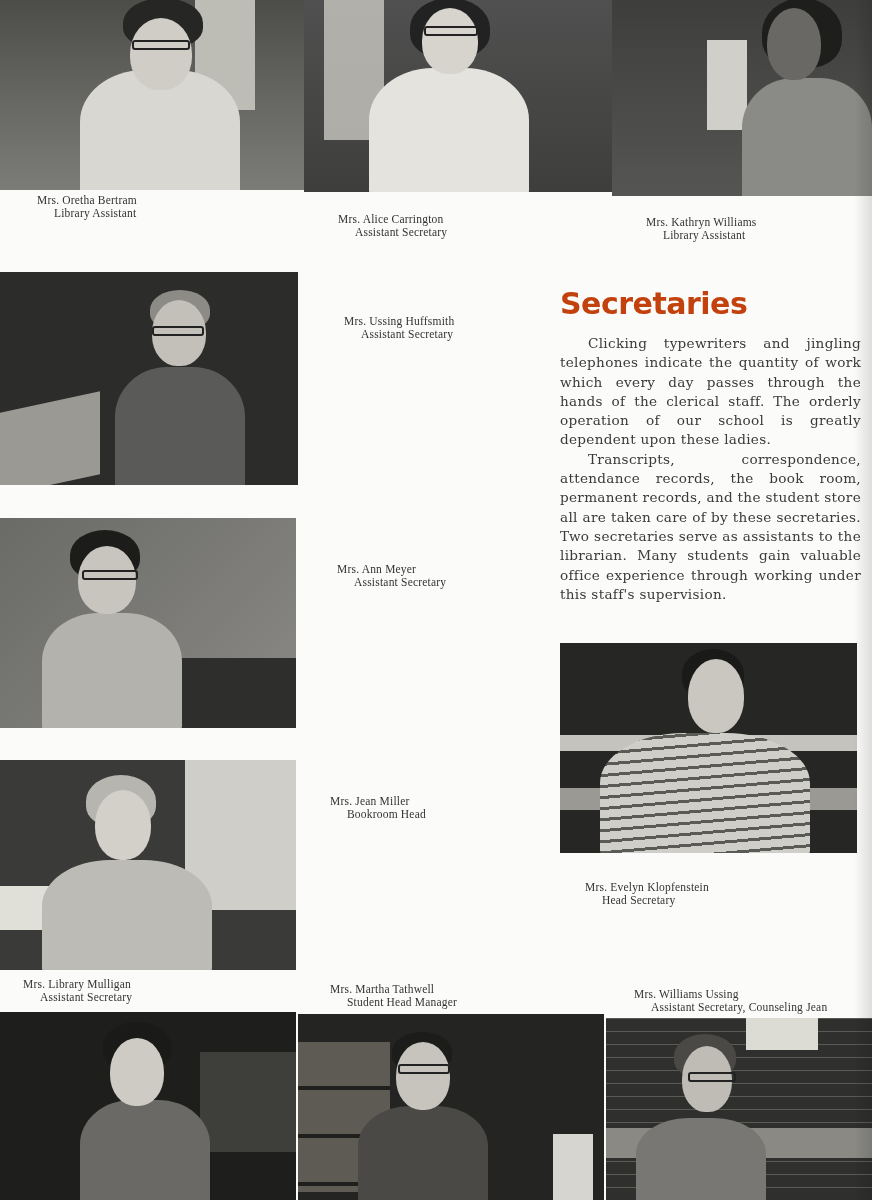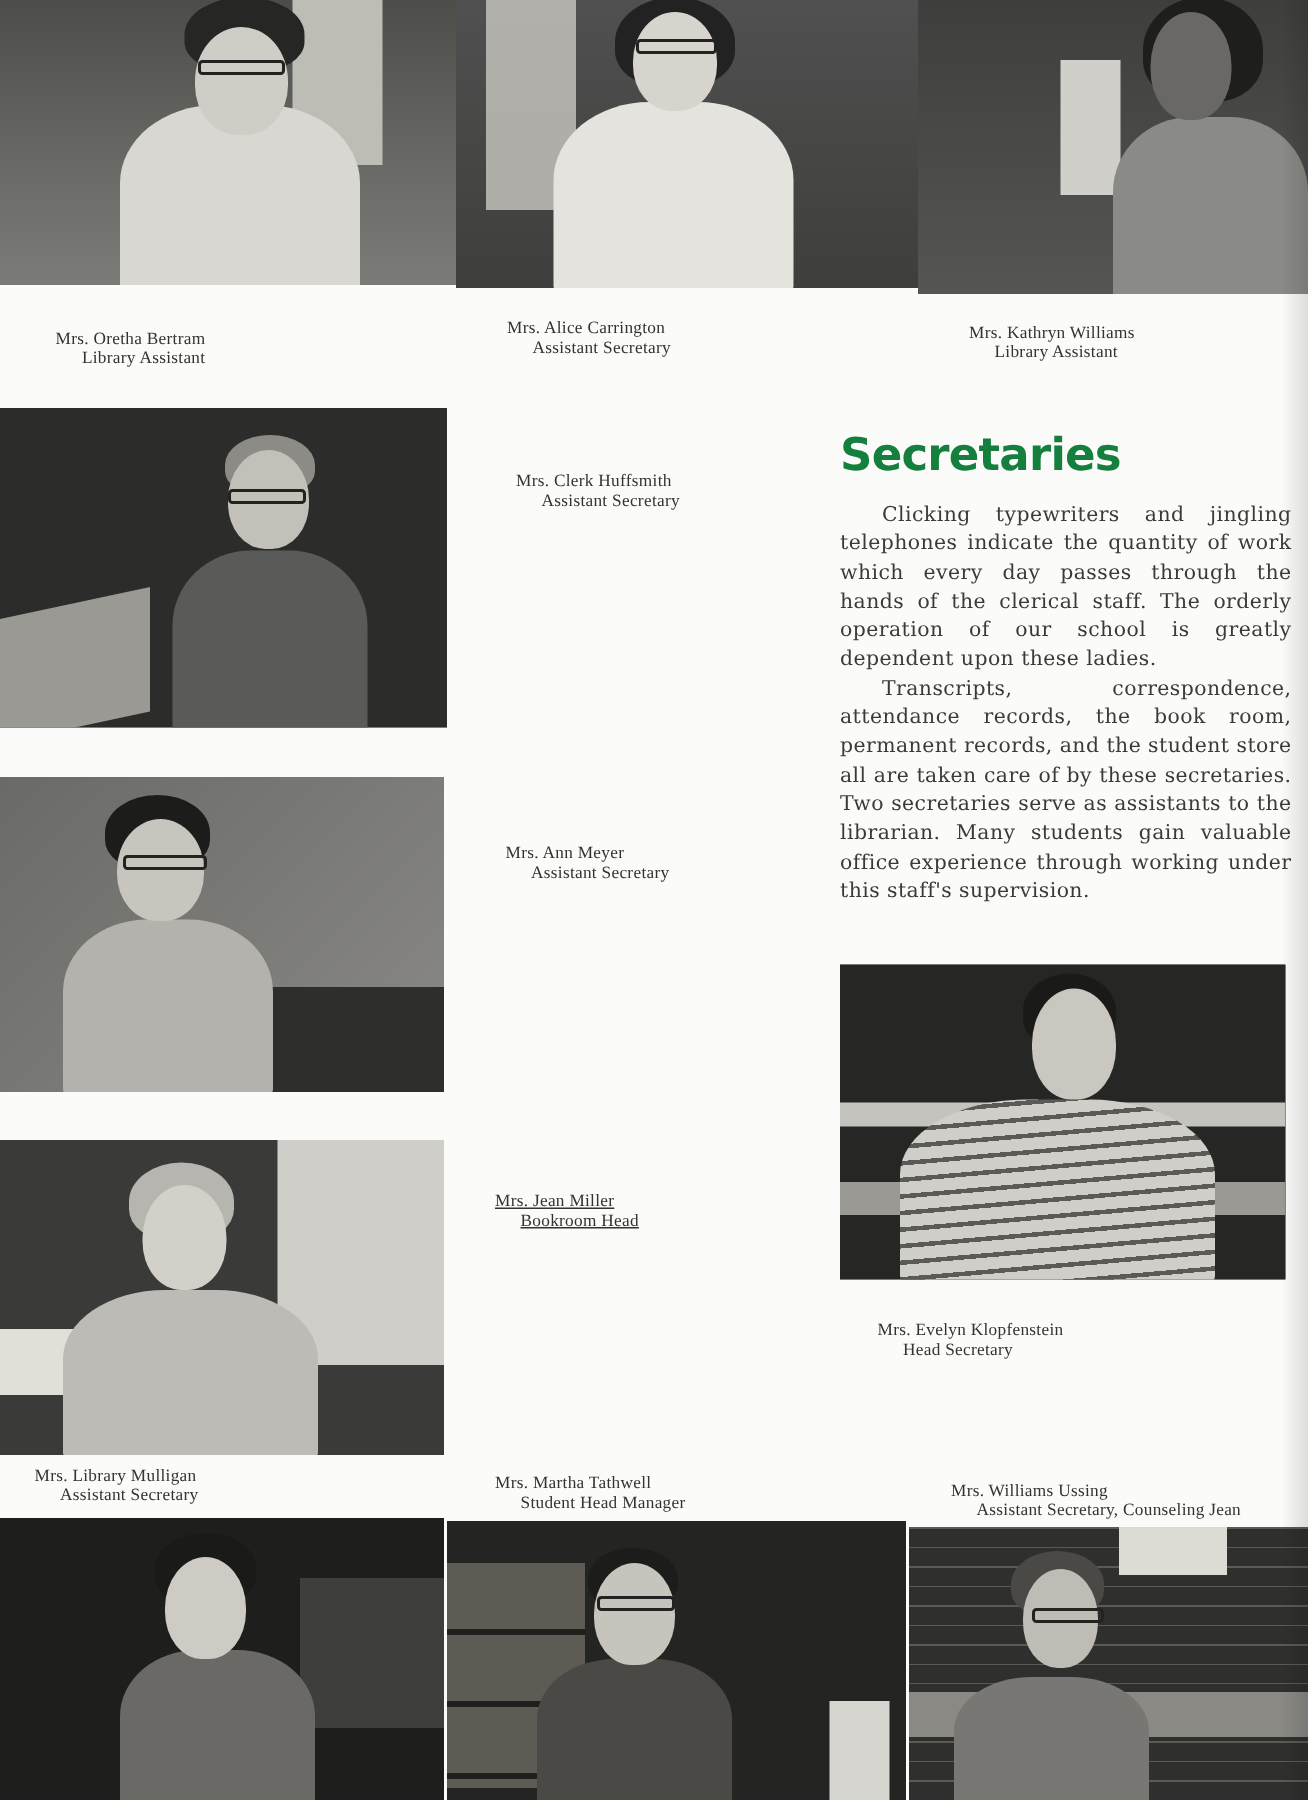--- a/index.html
+++ b/index.html
@@ -19,21 +19,21 @@
   .body-shape { position: absolute; border-radius: 40% 40% 6% 6%; }
   .glasses { position: absolute; height: 6px; border: 2px solid #222; border-radius: 3px; }
   .caption {
     position: absolute; font-size: 11.5px; line-height: 13px; color: #333;
     letter-spacing: 0.2px; white-space: nowrap;
   }
   .caption .role { display: block; padding-left: 17px; }
   .title {
     position: absolute; left: 560px; top: 286px;
     font-family: "DejaVu Sans", sans-serif; font-weight: bold;
-    font-size: 30px; color: #15803d; letter-spacing: -0.5px;
+    font-size: 30px; color: #c2410c; letter-spacing: -0.5px;
   }
   .body-text {
     position: absolute; left: 560px; top: 334px; width: 301px;
     font-family: "DejaVu Serif", serif; font-size: 13.6px; line-height: 19.3px;
     color: #3a3a3a; text-align: justify; letter-spacing: 0.3px;
   }
   .body-text p { margin: 0; text-indent: 28px; }
   .edge-shade {
     position: absolute; right: 0; top: 0; width: 18px; height: 1200px;
     background: linear-gradient(to right, rgba(0,0,0,0), rgba(0,0,0,0.12));
@@ -59,21 +59,21 @@
   <div class="glasses" style="left:120px;top:26px;width:50px;"></div>
 </div>
 <div class="photo" style="left:612px;top:0;width:260px;height:196px;">
   <div class="bg" style="background:linear-gradient(180deg,#3e3e3c 0%,#555553 100%);"></div>
   <div class="bg" style="left:95px;top:40px;width:40px;height:90px;background:#d0cfc9;"></div>
   <div class="body-shape" style="left:130px;top:78px;width:130px;height:125px;background:#8a8a86;"></div>
   <div class="hair" style="left:150px;top:-2px;width:80px;height:70px;background:#1e1e1c;"></div>
   <div class="head" style="left:155px;top:8px;width:54px;height:72px;background:#6a6864;"></div>
 </div>
 
-<div class="caption" style="left:37px;top:220px;text-align:right;">
+<div class="caption" style="left:37px;top:194px;">
   <span>Mrs. Oretha Bertram</span>
   <span class="role">Library Assistant</span>
 </div>
 <div class="caption" style="left:338px;top:213px;">
   <span>Mrs. Alice Carrington</span>
   <span class="role">Assistant Secretary</span>
 </div>
 <div class="caption" style="left:646px;top:216px;">
   <span>Mrs. Kathryn Williams</span>
   <span class="role">Library Assistant</span>
@@ -98,28 +98,28 @@
 <div class="photo" style="left:0;top:760px;width:296px;height:210px;">
   <div class="bg" style="background:#3a3a38;"></div>
   <div class="bg" style="left:185px;top:0;width:111px;height:150px;background:#cfcec8;"></div>
   <div class="bg" style="left:0;top:126px;width:50px;height:44px;background:#e0dfd8;"></div>
   <div class="body-shape" style="left:42px;top:100px;width:170px;height:115px;background:#bcbbb5;"></div>
   <div class="hair" style="left:86px;top:15px;width:70px;height:52px;background:#b6b5af;"></div>
   <div class="head" style="left:95px;top:30px;width:56px;height:70px;background:#d2d0c9;"></div>
 </div>
 
 <div class="caption" style="left:344px;top:315px;">
-  <span>Mrs. Clerk Huffsmith</span>
+  <span>Mrs. Ussing Huffsmith</span>
   <span class="role">Assistant Secretary</span>
 </div>
 <div class="caption" style="left:337px;top:563px;">
   <span>Mrs. Ann Meyer</span>
   <span class="role">Assistant Secretary</span>
 </div>
-<div class="caption" style="left:330px;top:795px;text-decoration:underline;">
+<div class="caption" style="left:330px;top:795px;">
   <span>Mrs. Jean Miller</span>
   <span class="role">Bookroom Head</span>
 </div>
 
 <div class="title">Secretaries</div>
 <div class="body-text">
   <p>Clicking typewriters and jingling telephones indicate the quantity of work which every day passes through the hands of the clerical staff. The orderly operation of our school is greatly dependent upon these ladies.</p>
   <p>Transcripts, correspondence, attendance records, the book room, permanent records, and the student store all are taken care of by these secretaries. Two secretaries serve as assistants to the librarian. Many students gain valuable office experience through working under this staff's supervision.</p>
 </div>
 

